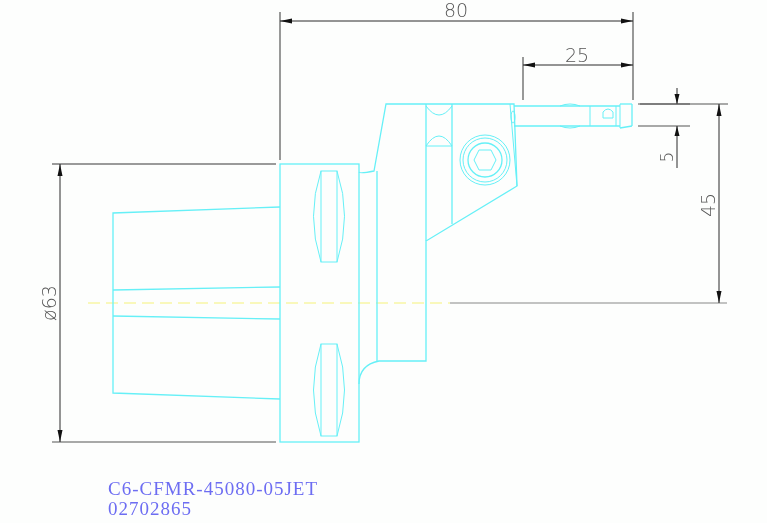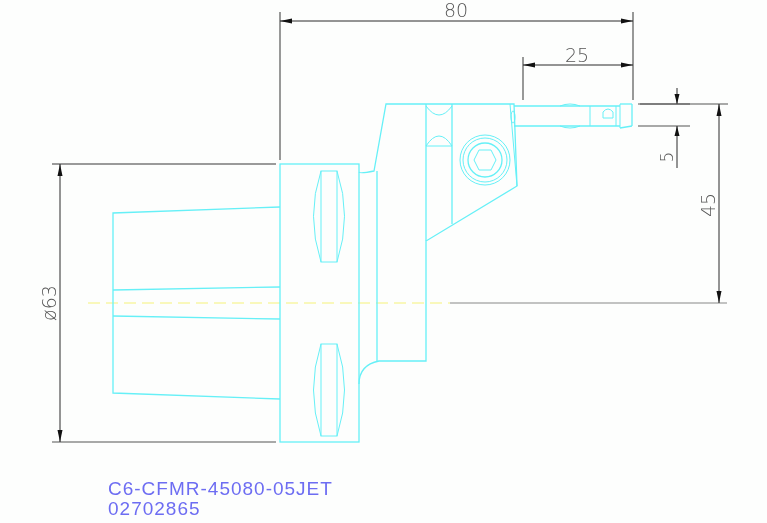--- a/index.html
+++ b/index.html
@@ -6,21 +6,21 @@
     body { width: 767px; height: 523px; overflow: hidden; position: relative; font-family: "DejaVu Sans", sans-serif; }
     svg { position: absolute; left: 0; top: 0; }
     .cyan { stroke: #66f0f7; stroke-width: 1.3; fill: none; }
     .cyan-thin { stroke: #66f0f7; stroke-width: 1; fill: none; }
     .dim { stroke: #2a2a2a; stroke-width: 1; fill: none; }
     .ext { stroke: #555; stroke-width: 1.2; fill: none; }
     .ext-gray { stroke: #9a9a9a; stroke-width: 2; fill: none; }
     .center { stroke: #f6f27a; stroke-width: 1.2; fill: none; }
     .arrow { fill: #111; stroke: none; }
     .dimtext { font-family: "DejaVu Sans", sans-serif; font-size: 17px; fill: #555; font-weight: 300; }
-    .label { position: absolute; left: 108px; color: #6d6df2; font-family: Liberation Sans, sans-serif; font-size: 19px; letter-spacing: 1px; white-space: nowrap; font-weight: 300; }
+    .label { position: absolute; left: 108px; color: #6d6df2; font-family: Liberation Serif, serif; font-size: 19px; letter-spacing: 1px; white-space: nowrap; font-weight: 300; }
   </style>
 </head>
 <body>
 
 <svg width="767" height="523" viewBox="0 0 767 523">
 
   <g>
     <line class="center" x1="88" y1="303" x2="450" y2="303" stroke-dasharray="12,6"></line>
     <line class="ext-gray" x1="450" y1="303" x2="727" y2="303" style="stroke-width:1.2; stroke:#888"></line>
   </g>

